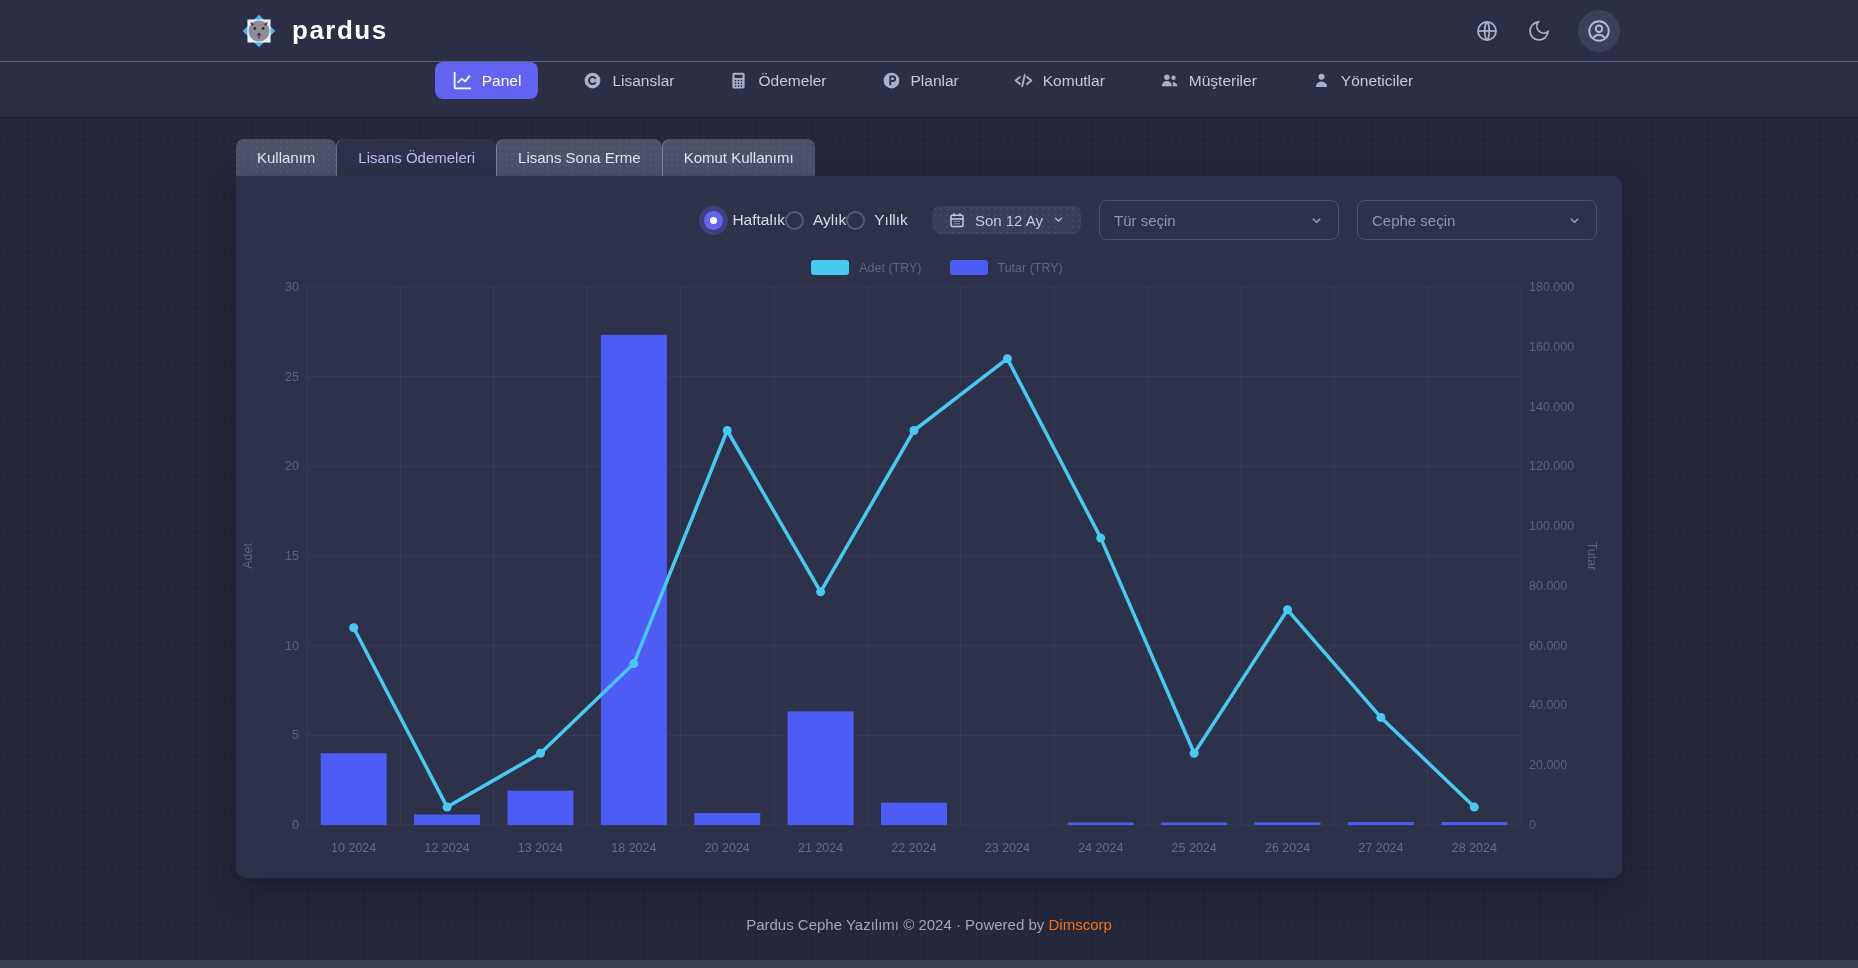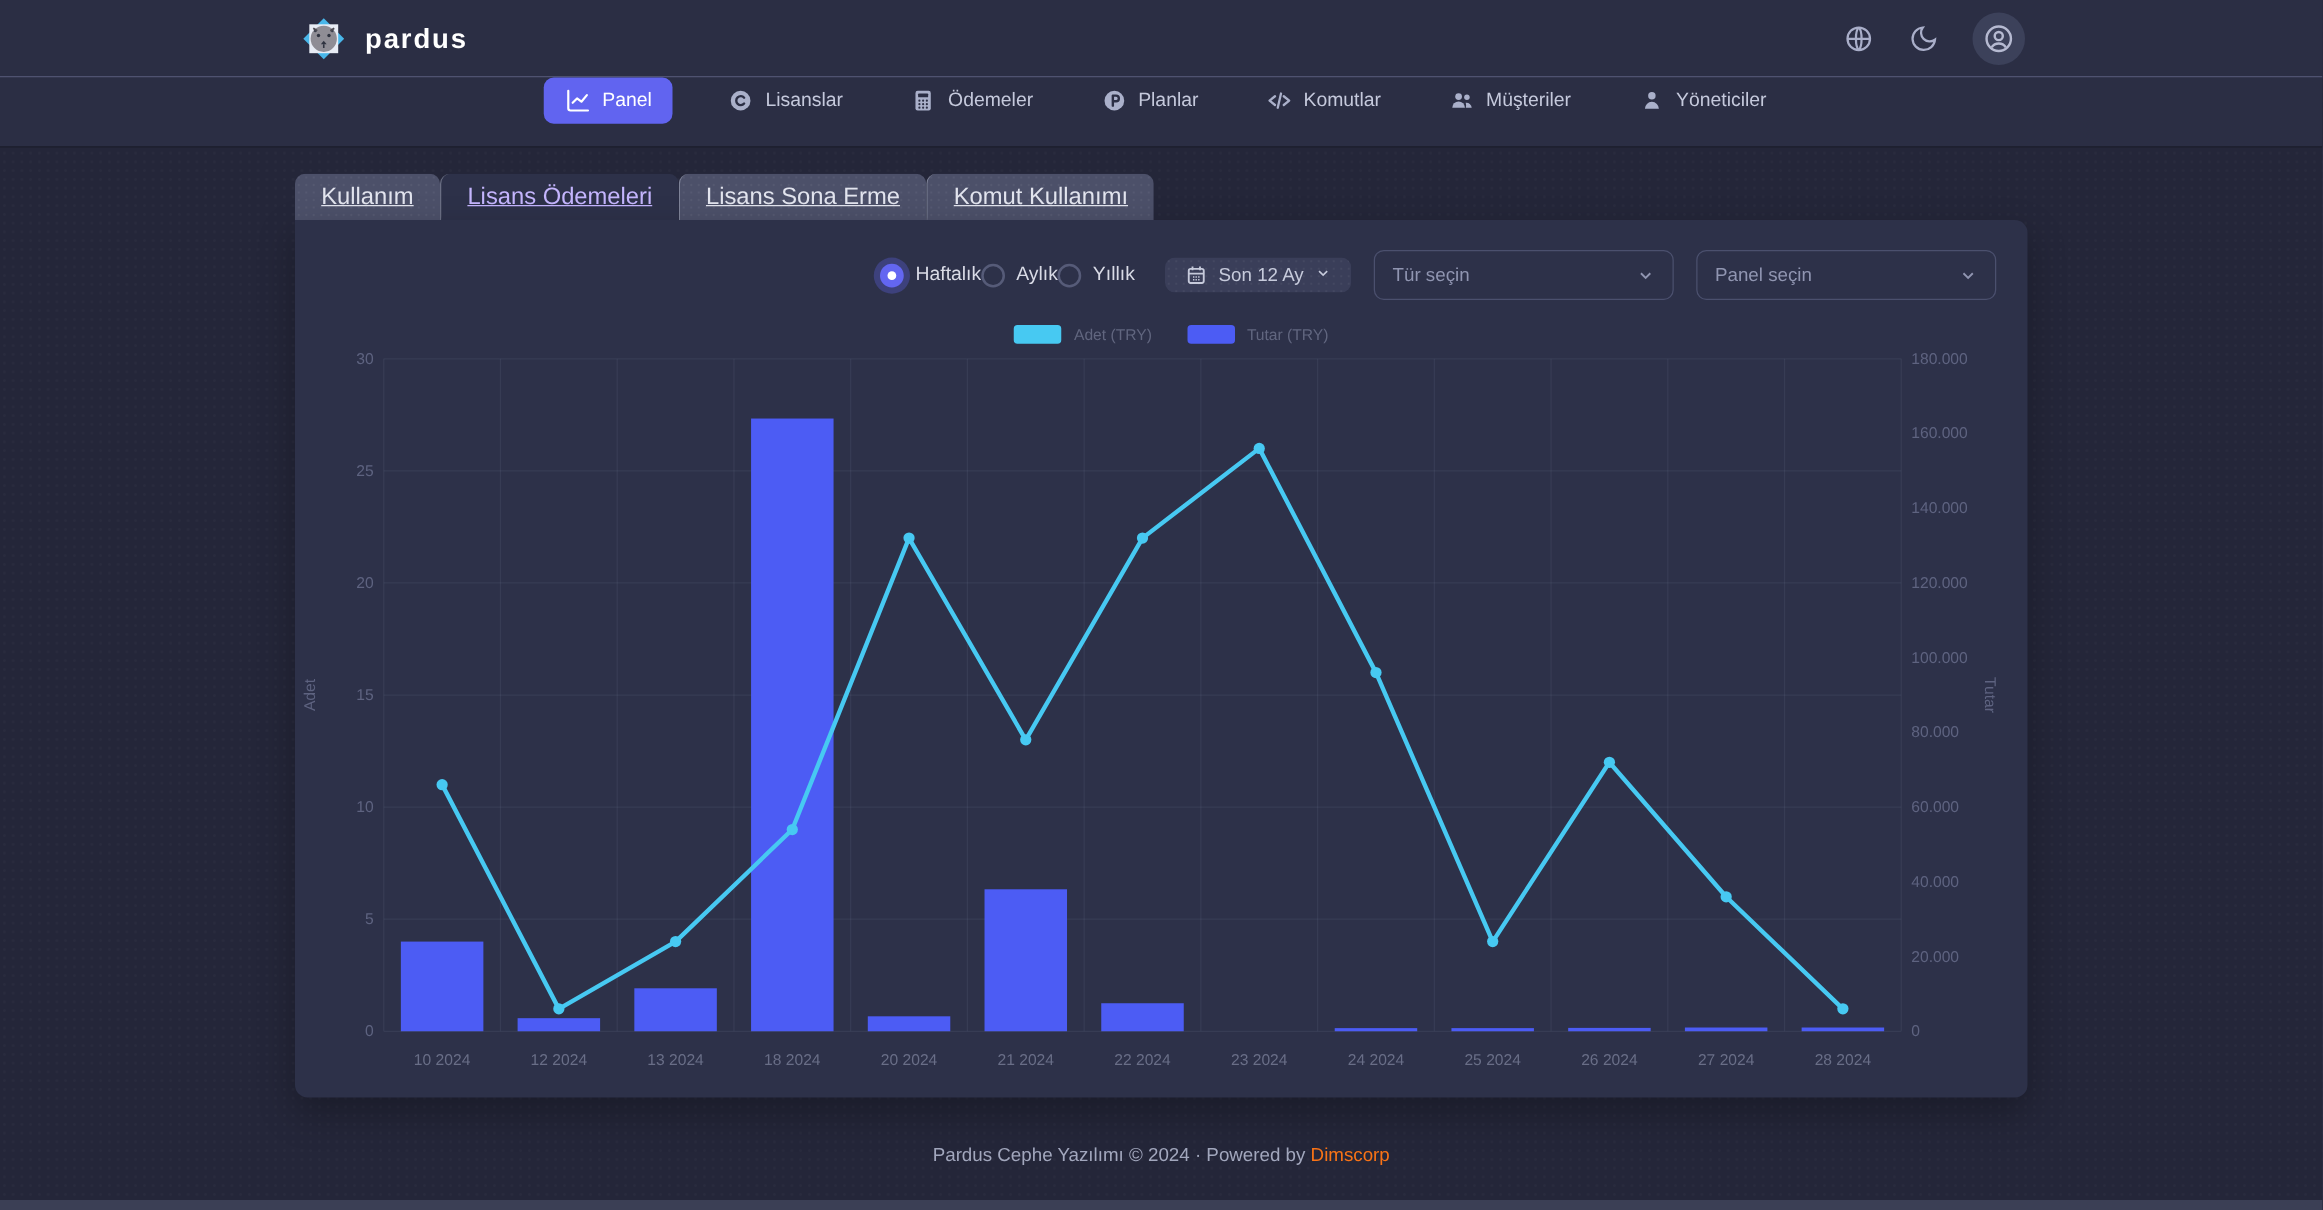--- a/index.html
+++ b/index.html
@@ -13,45 +13,45 @@
     color:#e8eaf2;
   }
   
   .header {
     height:62px; background:#2b2e44;
     border-bottom:1px solid rgba(150,156,200,.45);
     display:flex; align-items:center; justify-content:space-between;
     padding:0 238px;
   }
   .brand { display:flex; align-items:center; gap:12px; }
-  .brand-word { font-size:22px; font-weight:800; letter-spacing:1.5px; color:#fff; text-transform:lowercase; }
+  .brand-word { font-size:26px; font-weight:800; letter-spacing:1.5px; color:#fff; text-transform:lowercase; }
   .hdr-actions { display:flex; align-items:center; gap:26px; }
   .icon-btn { background:none; border:none; color:#a9aec9; width:26px; height:26px; cursor:pointer; display:flex; align-items:center; justify-content:center; }
   .icon-btn svg { width:24px; height:24px; }
   .avatar-btn { width:42px; height:42px; border-radius:50%; background:#3c415a; }
   .avatar-btn svg { width:26px; height:26px; }
   
   .nav {
     height:55px; background:#2b2e44;
     display:flex; align-items:flex-start; justify-content:center; gap:34px;
     box-shadow:0 1px 0 rgba(0,0,0,.25);
   }
   .nav-item { display:flex; align-items:center; gap:9px; color:#c5c9dc; font-size:15.5px; cursor:pointer; padding:8px 10px; border-radius:8px; background:none; border:none; font-family:inherit; }
   .nav-item .nicon { display:flex; color:#aab0ca; }
   .nav-item .nicon svg { width:21px; height:21px; }
   .nav-item.active { background:#6164f0; color:#fff; padding:8px 17px; }
   .nav-item.active .nicon { color:#fff; }
   
   .tabs { width:1386px; margin:22px auto 0; display:flex; }
   .tab {
-    height:37px; line-height:37px; padding:0 21px; font-size:19px; color:#e2e4ee;
+    height:37px; line-height:37px; padding:0 21px; font-size:15px; color:#e2e4ee;
     background:#4c5069;
     background-image:radial-gradient(rgba(255,255,255,.05) 1px, transparent 1.2px);
     background-size:6px 6px;
-    border-radius:8px 8px 0 0; cursor:pointer; border:none; font-family:inherit;text-decoration:underline;
+    border-radius:8px 8px 0 0; cursor:pointer; border:none; font-family:inherit;
   }
   .tab + .tab { border-left:1px solid rgba(220,225,240,.35); }
   .tab.active { background:#2d3149; color:#c4b5fd;text-align:right; }
   
   .card {
     width:1386px; height:702px; margin:0 auto; position:relative;
     background:#2d3149; border-radius:0 10px 10px 10px;
     box-shadow:0 12px 30px rgba(0,0,0,.28);
   }
   .controls { display:flex; align-items:center; justify-content:flex-end; gap:18px; padding:24px 25px 0; }
@@ -247,21 +247,21 @@
             </svg>
         </span>
       </button>
       <div class="select">
         <span>Tür seçin</span>
         <svg viewBox="0 0 24 24" fill="none" stroke="currentColor" stroke-width="2.4">
             <path d="m6 9 6 6 6-6"></path>
           </svg>
       </div>
       <div class="select">
-        <span>Panel seçin</span>
+        <span>Cephe seçin</span>
         <svg viewBox="0 0 24 24" fill="none" stroke="currentColor" stroke-width="2.4">
             <path d="m6 9 6 6 6-6"></path>
           </svg>
       </div>
     </div>
 
     <div class="legend" id="legend">
         <div class="legend-item">
           <span class="legend-swatch" style="background: rgb(71, 201, 242);"></span>
           <span class="legend-label">Adet (TRY)</span>

